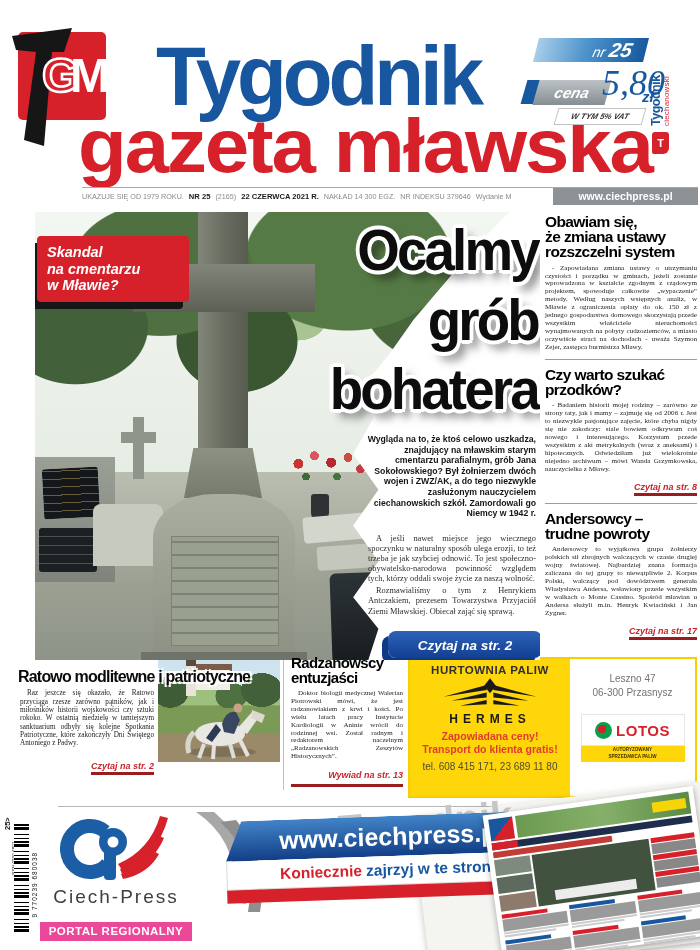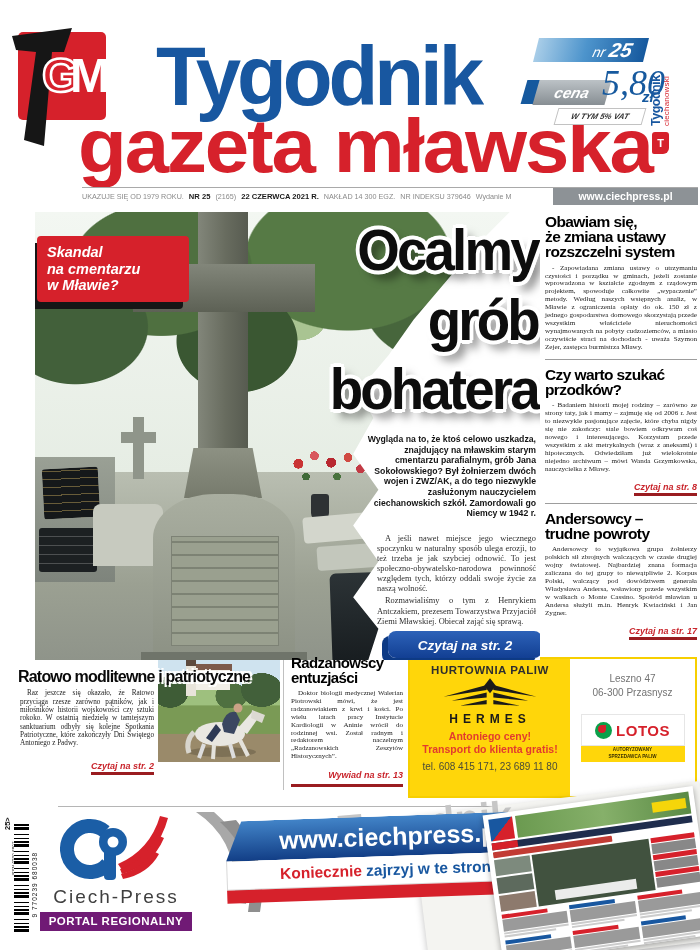--- a/index.html
+++ b/index.html
@@ -99,21 +99,21 @@
             letter-spacing:-3px;line-height:1.22;color:#0d0d0d;transform:scaleX(0.96);transform-origin:right top;
             text-shadow:-3px -3px 0 #fff,3px -3px 0 #fff,-3px 3px 0 #fff,3px 3px 0 #fff,
                         -4px 0 0 #fff,4px 0 0 #fff,0 -4px 0 #fff,0 4px 0 #fff,8px 8px 10px rgba(0,0,0,.55);}
   .skandal{left:2px;top:24px;z-index:6;width:132px;background:#d6212b;border-radius:4px;
            box-shadow:-6px 7px 0 #161616;padding:8px 10px;color:#fff;font-weight:bold;font-style:italic;
            font-size:14.5px;line-height:1.15;}
   .lead{right:4px;top:222px;width:174px;z-index:5;text-align:right;font-weight:bold;
         font-size:8.7px;line-height:1.22;color:#141414;}
   .story-body{right:4px;top:322px;width:168px;z-index:5;font-family:"Liberation Serif",serif;
               font-size:8.4px;line-height:1.2;color:#2e2e2e;text-align:justify;}
-  .story-body p{margin:0 0 2px 9px;text-indent:8px;}
+  .story-body p{margin:0 0 2px 0;text-indent:8px;}
   .read-btn{right:-2px;bottom:2px;z-index:6;width:154px;height:27px;border-radius:8px;
             background:linear-gradient(#2d62b8,#123f93);box-shadow:-6px 5px 0 #0d3a85;border:none;
             color:#fff;font-weight:bold;font-style:italic;font-size:13.5px;line-height:27px;text-align:center;
             font-family:"Liberation Sans",sans-serif;cursor:pointer;}
 
   
   .sidebar{left:545px;top:214px;width:152px;}
   .sb-art{padding-bottom:7px;margin-bottom:7px;border-bottom:1px solid #9d9d9d;}
   .sb-art.last{border-bottom:none;}
   .sb-title{font-size:15.5px;font-weight:bold;letter-spacing:-0.6px;line-height:0.98;color:#000;margin:0 0 5px 0;}
@@ -174,21 +174,21 @@
   .f-line{left:58px;top:0;width:639px;height:1px;background:#b5b5b5;}
   .edge-marker{left:3px;top:-12px;height:36px;writing-mode:vertical-rl;transform:rotate(180deg);
                font-size:7.5px;font-weight:bold;color:#111;}
   .barcode{left:6px;top:18px;width:30px;height:108px;}
   .bc-stripes{left:8px;top:0;width:15px;height:108px;background:
     repeating-linear-gradient(180deg,#000 0 2px,#fff 2px 3px,#000 3px 6px,#fff 6px 10px,#000 10px 11px,#fff 11px 14px,#000 14px 15px,#fff 15px 17px);}
   .bc-issn{left:-17px;top:24px;transform:rotate(-90deg);font-size:4.6px;color:#222;width:50px;}
   .bc-digits{left:-12px;top:50px;transform:rotate(-90deg);font-size:6.5px;color:#111;width:80px;letter-spacing:1px;}
   .cp-logo{left:40px;top:6px;width:152px;text-align:center;}
   .cp-name{font-size:19px;color:#3f3f3f;letter-spacing:2px;margin-top:-4px;}
-  .cp-bar{margin-top:4px;height:19px;background:#701a75;color:#fff;font-weight:bold;font-size:11.5px;
+  .cp-bar{margin-top:14px;height:19px;background:#ec4899;color:#fff;font-weight:bold;font-size:11.5px;
           line-height:19px;letter-spacing:0.5px;}
   .sheet{left:420px;top:-8px;width:290px;height:160px;background:#f4f4f1;transform:rotate(-7deg);
          box-shadow:0 3px 7px rgba(0,0,0,.25);z-index:0;}
   .wm1{left:338px;top:-6px;z-index:1;font-size:40px;font-weight:bold;color:#c6c6c6;transform:rotate(-5deg);}
   .wm2{left:520px;top:44px;z-index:2;font-size:13px;font-weight:bold;font-style:italic;color:#b5b5b5;
        transform:rotate(-7deg);line-height:1.3;}
   .banner{left:226px;top:10px;width:332px;transform:rotate(-2deg);z-index:3;}
   .b-blue{height:40px;background:linear-gradient(#4284c8,#123e86);
           clip-path:polygon(5% 0,100% 0,98% 100%,0 100%);
           color:#fff;font-weight:bold;font-size:25px;text-align:center;line-height:40px;cursor:pointer;}
@@ -370,21 +370,21 @@
   <div class="abs ad">
     <div class="ad-left">
       <div class="ad-title">HURTOWNIA PALIW</div>
       <svg class="hermes-svg" width="100" height="34" viewBox="0 0 120 40">
         <polygon points="60,0 67,9 60,18 53,9" fill="#1a1a1a"></polygon>
         <path d="M56,8 L4,22 L56,14 Z M56,17 L14,27 L56,23 Z M56,26 L24,33 L56,31 Z" fill="#1a1a1a"></path>
         <path d="M64,8 L116,22 L64,14 Z M64,17 L106,27 L64,23 Z M64,26 L96,33 L64,31 Z" fill="#1a1a1a"></path>
       </svg>
       <div class="ad-brand">HERMES</div>
       <div class="ad-promo">
-        <div>Antoniego ceny!</div>
+        <div>Zapowiadana ceny!</div>
         <div>Transport do klienta gratis!</div>
       </div>
       <div class="ad-phone">tel. 608 415 171, 23 689 11 80</div>
     </div>
     <div class="ad-right">
       <div class="ad-addr">
         <div>Leszno 47</div>
         <div>06-300 Przasnysz</div>
       </div>
       <div class="lotos">

